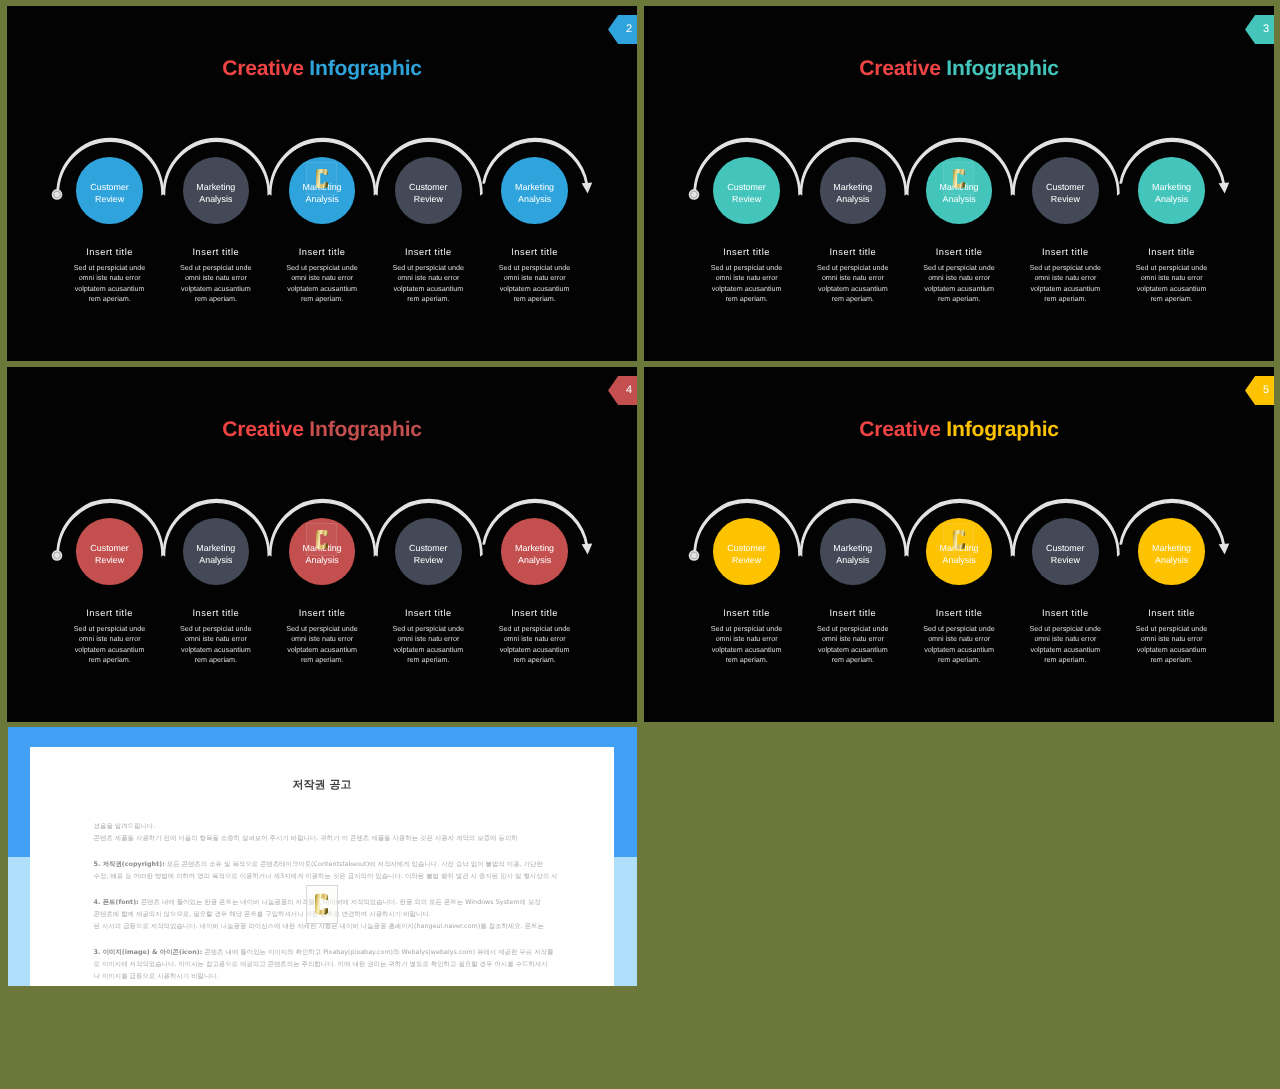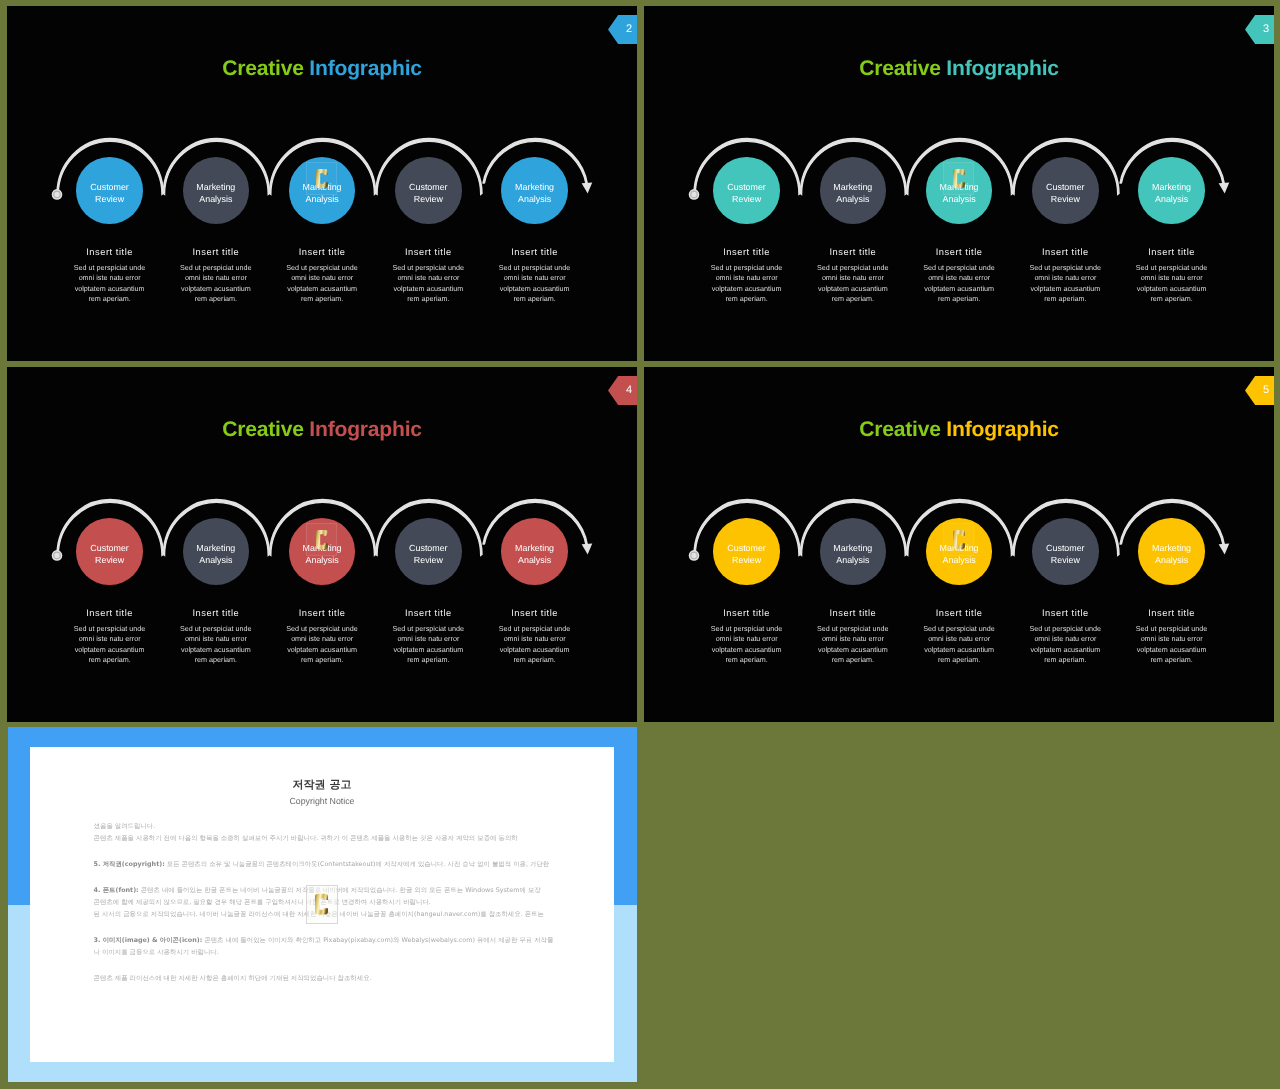--- a/index.html
+++ b/index.html
@@ -10,21 +10,21 @@
   .slide{position:absolute;background:#030303;overflow:hidden;}
 
   .badge{position:absolute;top:9px;right:0;width:29px;height:29px;
          clip-path:polygon(0% 50%, 35% 0%, 100% 0%, 100% 100%, 35% 100%);
          display:flex;align-items:center;justify-content:flex-end;}
   .badge span{font-size:11px;color:#ffffff;line-height:1;padding-right:5px;}
 
   .slide-title{position:absolute;left:0;right:0;top:51.5px;text-align:center;
                font-size:21.1px;font-weight:bold;line-height:1;letter-spacing:-0.22px;
                white-space:nowrap;}
-  .slide-title .t1{color:#84cc16;}
+  .slide-title .t1{color:#ef4444;}
 
   .flowsvg{position:absolute;left:0;top:0;pointer-events:none;}
   .circle{position:absolute;border-radius:50%;display:flex;flex-direction:column;padding-top:6px;box-sizing:border-box;
           align-items:center;justify-content:center;color:#ffffff;
           font-size:8.9px;line-height:11.9px;text-align:center;}
   .cap{position:absolute;text-align:center;}
   .cap .ct{font-size:9.3px;color:#f2f2f2;letter-spacing:0.55px;line-height:1;}
   .cap .cb{font-size:7.2px;color:#dcdcdc;line-height:10.4px;margin-top:6px;}
 
   
@@ -459,43 +459,44 @@
                 <stop offset="0.62" stop-color="#d4b153"></stop>
                 <stop offset="0.82" stop-color="#f2e3a4"></stop>
                 <stop offset="1" stop-color="#6d5710"></stop>
               </linearGradient>
             </defs>
             <path d="M40 19.0 L26.0 19.0 L26.0 14.6 L14.0 14.6 L14.0 49.4 L26.0 49.4 L26.0 44.2 L40 44.2 L40 55.0 C40 60.2 36.4 63.6 31.0 63.6 L9.0 63.6 C3.6 63.6 0 60.2 0 55.0 L0 9.0 C0 3.8 3.6 0.4 9.0 0.4 L31.0 0.4 C36.4 0.4 40 3.8 40 9.0 Z" fill="url(#gcg3)"></path>
           </svg>
         </div>
       </div>
     </div>
-    <div class="cs" style="left:8px;top:727px;width:629px;height:355px;">
+    <div class="cs" style="left:8px;top:727px;width:629px;height:259px;">
       <div class="bandtop" style="background:#42a0f4;"></div>
       <div class="bandbot" style="background:#b0dffc;"></div>
       <div class="paper" style="left:22px;top:20px;width:584px;height:315px;">
         <div style="padding-top:31px;">
           <div class="ck">저작권 공고</div>
-          <div class="ce">Copyright Notice</div>
         </div>
         <div class="body" style="left:63.6px;right:59.5px;top:73px;">
           <p>
             <span class="cline"><span>셨음을 알려드립니다.</span></span>
             <span class="cline"><span>콘텐츠 제품을 사용하기 전에 다음의 항목을 소중히 살펴보어 주시기 바랍니다. 귀하가 이 콘텐츠 제품을 사용하는 것은 사용자 계약의 보증에 동의하</span></span>
           </p>
           <p>
-            <span class="cline"><b>5. 저작권(copyright):</b><span> 모든 콘텐츠의 소유 및 나눔글꼴의 콘텐츠테이크아웃(Contentstakeout)에 저작자에게 있습니다. 사전 승낙 없이 불법적 이용, 가단한</span></span>
+            <span class="cline"><b>5. 저작권(copyright):</b><span> 모든 콘텐츠의 소유 및 목적으로 콘텐츠테이크아웃(Contentstakeout)에 저작자에게 있습니다. 사전 승낙 없이 불법적 이용, 가단한</span></span>
+            <span class="cline"><span>수정, 배포 등 어떠한 방법에 의하여 영리 목적으로 이용하거나 제3자에게 이용하는 것은 금지되어 있습니다. 이와된 불법 행위 발견 시 중지된 민사 및 형사상의 사</span></span>
           </p>
           <p>
             <span class="cline"><b>4. 폰트(font):</b><span> 콘텐츠 내에 들어있는 한글 폰트는 네이버 나눔글꼴의 저작물로 네이버에 저작되었습니다. 한글 외의 모든 폰트는 Windows System에 보장</span></span>
             <span class="cline"><span>콘텐츠에 함께 제공되지 않으므로, 필요할 경우 해당 폰트를 구입하셔서나 다른 폰트로 변경하여 사용하시기 바랍니다.</span></span>
             <span class="cline"><span>된 사서의 금융으로 저작되었습니다. 네이버 나눔글꼴 라이선스에 대한 자세한 사항은 네이버 나눔글꼴 홈페이지(hangeul.naver.com)를 참조하세요. 폰트는</span></span>
           </p>
           <p>
             <span class="cline"><b>3. 이미지(image) &amp; 아이콘(icon):</b><span> 콘텐츠 내에 들어있는 이미지와 확인하고 Pixabay(pixabay.com)와 Webalys(webalys.com) 유에서 제공한 무료 저작물</span></span>
+            <span class="cline"><span>로 이미지에 저작되었습니다. 아이시는 참고용으로 제공되고 콘텐츠의는 주의합니다. 이에 대한 권리는 귀하가 별도로 확인하고 필요할 경우 어시를 수드하셔서</span></span>
             <span class="cline"><span>나 이미지를 금융으로 사용하시기 바랍니다.</span></span>
           </p>
           <p>
             <span class="cline"><span>콘텐츠 제품 라이선스에 대한 자세한 사항은 홈페이지 하단에 기재된 저작되었습니다 참조하세요.</span></span>
           </p>
         </div>
       </div>
       <div class="wm" style="left:297.90px;top:157.75px;width:32.2px;height:39.5px;opacity:1;">
         <div style="position:absolute;left:0;top:0;right:0;bottom:0;border:1px solid rgba(200,200,200,.70);background:rgba(250,250,248,.45);"></div>
         <div class="wmc" style="font-size:0;color:#c9a648;" title="C">

